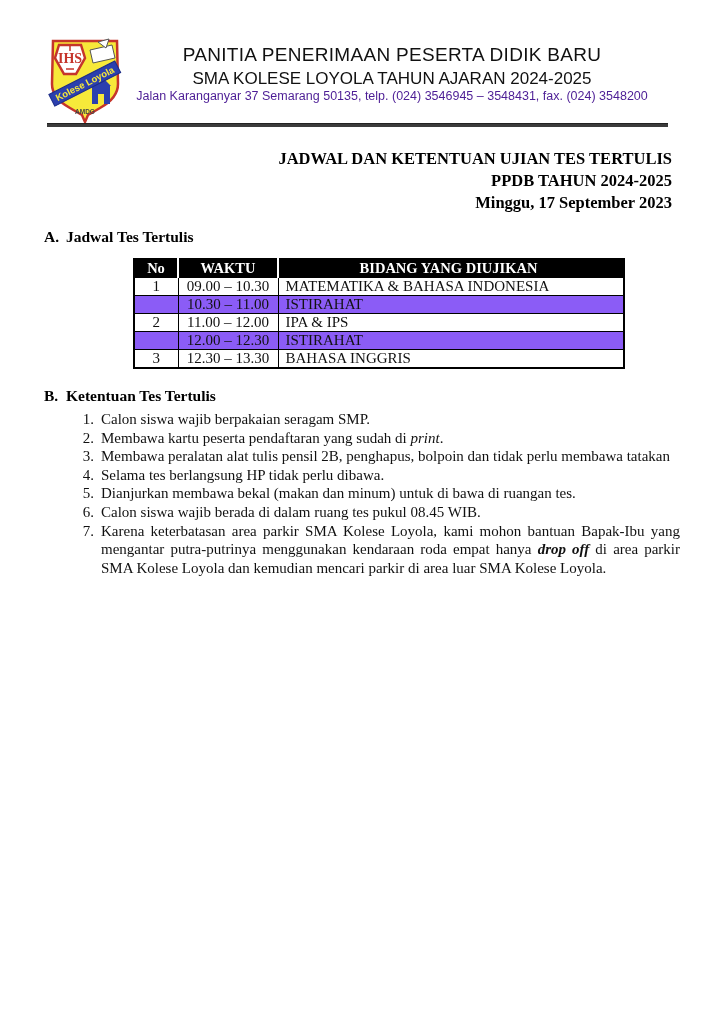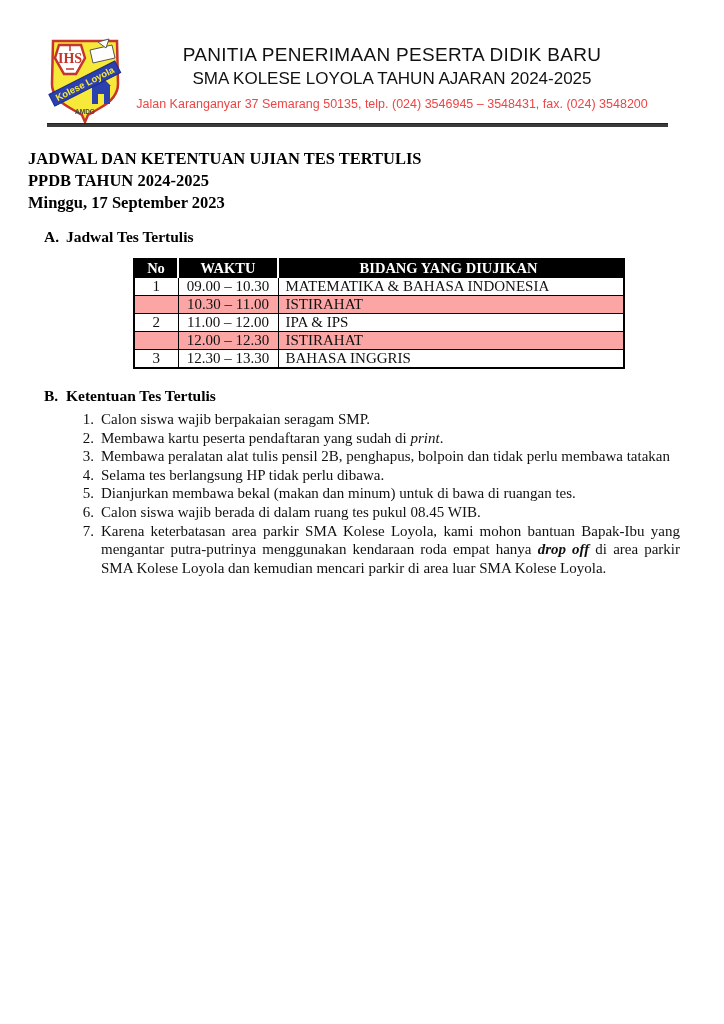--- a/index.html
+++ b/index.html
@@ -16,30 +16,30 @@
   
   .letterhead { position:absolute; top:0; left:0; width:724px; height:130px;padding-left:32px; }
   .logo-wrap { position:absolute; left:46px; top:36px; width:78px; height:88px; }
   .head-text {
     position:absolute; left:128px; top:44px; width:528px;
     text-align:center;
     font-family:"Liberation Sans", sans-serif;
   }
   .head-line1 { font-size:19px; font-weight:normal; letter-spacing:0.3px; color:#111; }
   .head-line2 { font-size:17px; margin-top:3px; color:#111; }
-  .head-address { font-size:12.5px; margin-top:8px; color:#ef4444; }
+  .head-address { font-size:12.5px; color:#4c1d95; }
   .head-rule {
     position:absolute; top:123px; left:47px; width:621px; height:4px;
     background:#3b3b3b; border-top:1px solid #222;
   }
 
   
   .doc-title {
     position:absolute; top:148px; left:28px; width:644px;
-    text-align:left; font-weight:bold; font-size:16.5px; line-height:22px;
+    text-align:right; font-weight:bold; font-size:16.5px; line-height:22px;
     color:#000;
   }
 
   
   .section-a { position:absolute; top:228px; left:44px; width:636px; }
   .section-b { position:absolute; top:387px; left:44px; width:636px; }
   .sec-head { font-weight:bold; font-size:15.5px; color:#000; display:flex; }
   .sec-label { width:22px; }
 
   
@@ -55,21 +55,21 @@
   }
   .sched-table th + th { border-left:2px solid #fff; }
   .sched-table td {
     border:1px solid #000;
     height:17.5px; padding:0 4px;
     font-size:15px; color:#111;
   }
   .col-no { width:44px; text-align:center; }
   .col-waktu { width:100px; text-align:center; }
   .col-bidang { width:346px; text-align:left; padding-left:7px !important; }
-  tr.hl td { background:#fca5a5; }
+  tr.hl td { background:#8b5cf6; }
 
   
   .rules { margin-top:5px; font-size:15px; line-height:18.6px; color:#111; }
   .rule-item { display:flex; }
   .rule-num { flex:0 0 57px; text-align:right; padding-right:7px; }
   .rule-body { flex:1; }
   .rule-body.justify { text-align:justify; }
   .it { font-style:italic; }
   .bi { font-style:italic; font-weight:bold; }
 </style>

